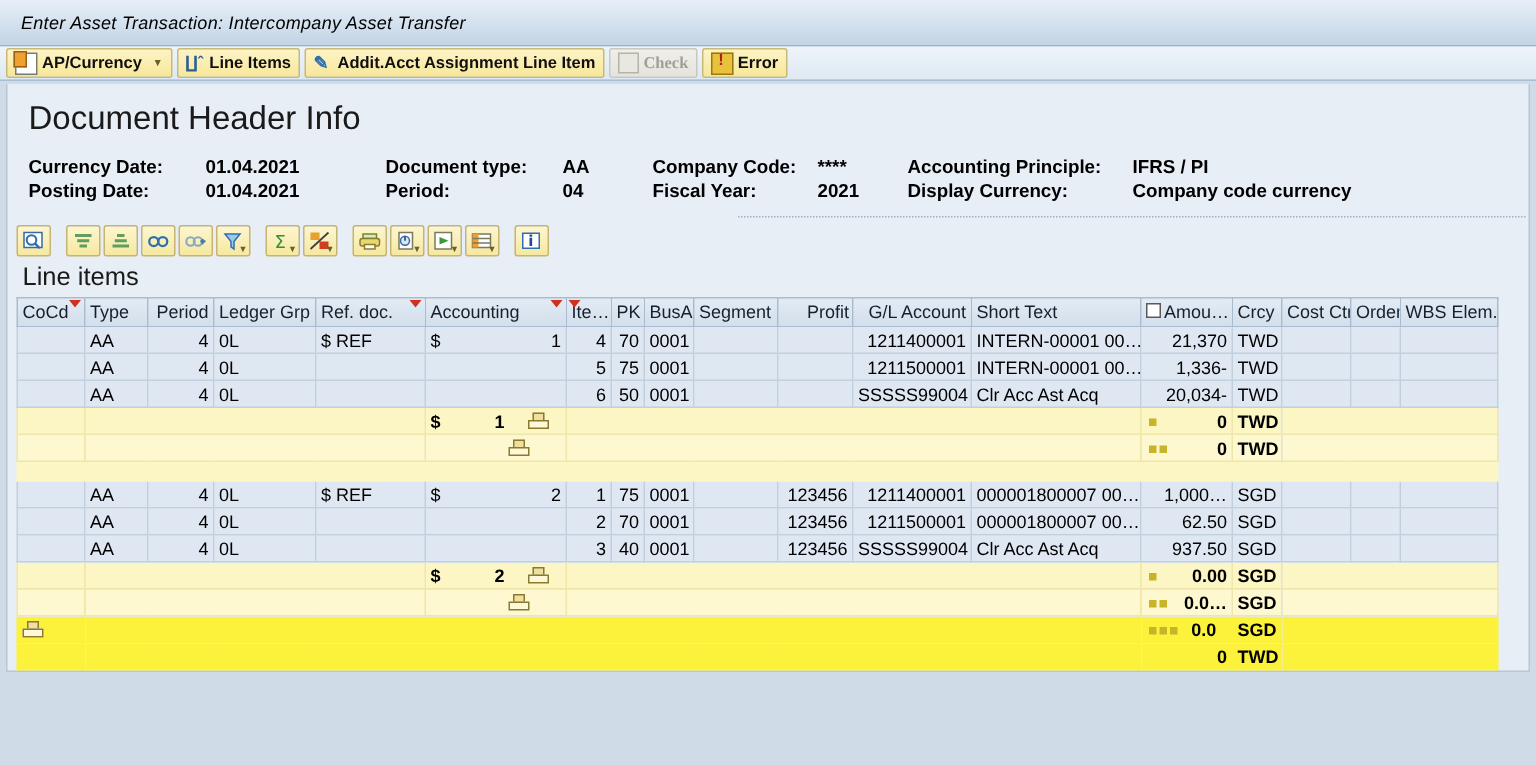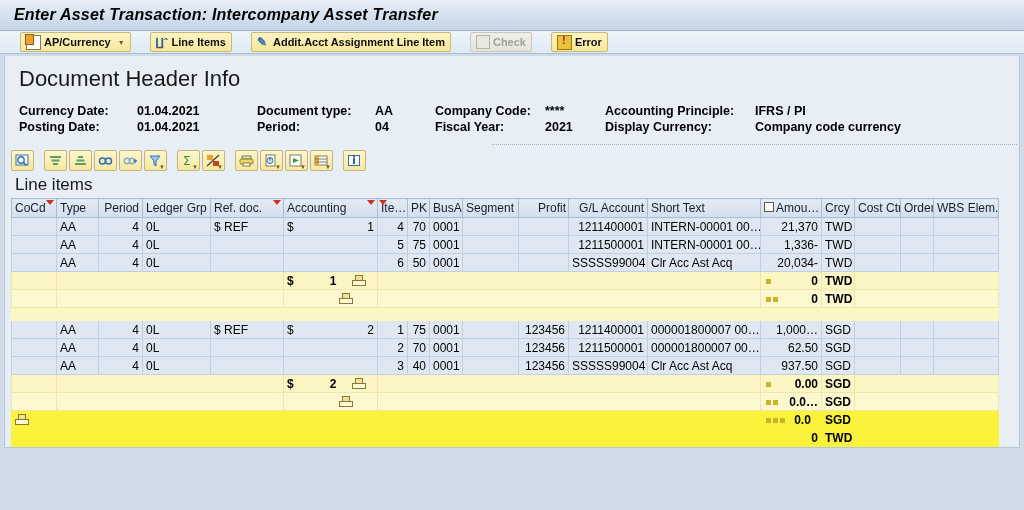--- a/index.html
+++ b/index.html
@@ -8,37 +8,37 @@
     background:#cfdce8;
     font-family:"Liberation Sans", sans-serif;
     font-size:12px;color:#000;
   }
   
   .titlebar{
     height:30px;background:linear-gradient(180deg,#e8eff7 0%,#d3e0ee 55%,#c3d4e5 100%);
     border-bottom:1px solid #9bb2c8;
     display:flex;align-items:center;padding-left:14px;
   }
-  .titlebar .t{font-size:16px;font-weight:bold;font-style:italic;letter-spacing:.2px;color:#000;
+  .titlebar .t{font-size:12px;font-weight:normal;font-style:italic;letter-spacing:.2px;color:#000;
     font-family:"Liberation Sans", sans-serif;}
   
   .apptoolbar{
     height:22px;background:linear-gradient(180deg,#eef4fa 0%,#dfe9f3 100%);
     border-bottom:1px solid #a9bed2;
     display:flex;align-items:center;gap:3px;padding:0 4px;
   }
   .btn{
     display:flex;align-items:center;gap:3px;height:18px;padding:0 5px;
     background:linear-gradient(180deg,#fdf4c6 0%,#f7e79a 100%);
     border:1px solid #c9b976;border-radius:2px;
-    font-size:11px;font-weight:bold;color:#101010;white-space:nowrap;cursor:default;margin-left:16px;
+    font-size:11px;font-weight:bold;color:#101010;white-space:nowrap;cursor:default;
   }
   .btn.disabled{
     background:linear-gradient(180deg,#f0f0ea 0%,#e4e4dc 100%);
-    border-color:#c8c8c0;color:#a0a098;
+    border-color:#c8c8c0;color:#a0a098;font-family:Liberation Serif, serif;
   }
   .btn .arr{font-size:7px;margin-left:4px;color:#6a5f2c;}
   .ico{width:13px;height:13px;display:inline-block;position:relative;flex:0 0 auto;}
   
   .ico-doc{background:#fff;border:1px solid #7b7b6a;}
   .ico-doc:after{content:"";position:absolute;left:-2px;top:-2px;width:7px;height:9px;background:#f0a030;border:1px solid #9a6010;}
   .ico-glasses{color:#2f5f94;font-size:11px;line-height:13px;}
   .ico-pencil{color:#2f6fb0;font-size:12px;line-height:13px;}
   .ico-lock{width:12px;height:12px;background:#e8e8e0;border:1px solid #b4b4a8;}
   .ico-err{width:13px;height:13px;background:#e8c23c;border:1px solid #9a7a10;position:relative;}

